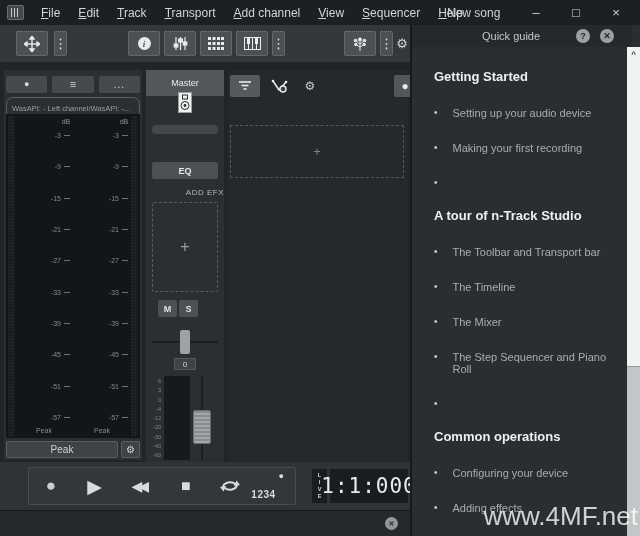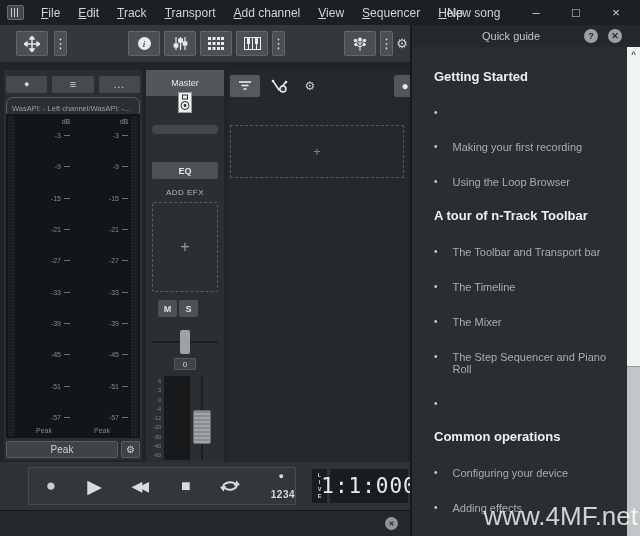--- a/index.html
+++ b/index.html
@@ -48,21 +48,21 @@
   .peak-lbl { align-self:center; font-size:7px; color:#84888a; }
   .lp-peakrow { position:absolute; left:2px; bottom:2px; right:2px; height:17px; display:flex; gap:3px; }
   .peak-button { flex:1; background:#3f4346; border:1px solid #5a5e60; border-radius:2px; color:#cfd3d4; font-size:10px; display:flex; align-items:center; justify-content:center; }
   .peak-gear { width:19px; background:#3f4346; border:1px solid #5a5e60; border-radius:2px; color:#cfd3d4; font-size:10px; display:flex; align-items:center; justify-content:center; }
 
   .master-panel { position:absolute; left:146px; top:70px; width:78px; height:392px; background:#2b2f32; }
   .master-header { position:absolute; left:0; top:0; right:0; height:26px; background:#53575a; color:#e6e8e9; font-size:9px; display:flex; align-items:center; justify-content:center; }
   .speaker { position:absolute; left:32px; top:22px; }
   .hslider { position:absolute; left:6px; top:55px; right:6px; height:9px; background:#44484b; border-radius:4px; }
   .eq-btn { position:absolute; left:6px; top:92px; right:6px; height:17px; background:#4d5154; border-radius:2px; color:#e3e5e6; font-size:9px; font-weight:bold; display:flex; align-items:center; justify-content:center; }
-  .addefx { position:absolute; left:0; right:0; top:118px; text-align:center; font-size:8px; color:#b4b8ba; letter-spacing:.5px; }
+  .addefx { position:absolute; left:0; right:0; top:118px; text-align:right; font-size:8px; color:#b4b8ba; letter-spacing:.5px; }
   .efx-drop { position:absolute; left:6px; top:132px; right:6px; height:90px; border:1px dashed #595d60; border-radius:2px; display:flex; align-items:center; justify-content:center; color:#9b9fa1; font-size:16px; }
   .ms-row { position:absolute; left:12px; top:230px; display:flex; gap:2px; }
   .ms-btn { width:19px; height:17px; background:#4d5154; border-radius:2px; color:#dfe1e2; font-size:9px; font-weight:bold; display:flex; align-items:center; justify-content:center; }
   .pan { position:absolute; left:6px; top:262px; right:6px; height:20px; }
   .pan::before { content:""; position:absolute; left:0; right:0; top:9px; height:2px; background:#1c1f21; }
   .pan-handle { position:absolute; left:50%; margin-left:-5px; top:-2px; width:10px; height:24px; background:#9ea2a4; border-radius:2px; }
   .pan-val { position:absolute; left:28px; top:288px; width:22px; height:12px; background:#3f4346; border:1px solid #55595c; color:#cfd3d4; font-size:8px; display:flex; align-items:center; justify-content:center; }
   .fader-zone { position:absolute; left:0; top:306px; right:0; bottom:2px; }
   .fader-scale { position:absolute; left:3px; top:2px; bottom:2px; width:12px; display:flex; flex-direction:column; justify-content:space-between; align-items:flex-end; font-size:5.5px; color:#7e8284; }
   .fader-meter { position:absolute; left:18px; top:0; width:26px; bottom:0; background:#17191b; }
@@ -78,34 +78,34 @@
 
   
   .transportbar { position:absolute; left:0; top:462px; width:410px; height:48px; background:#2f3336; }
   .tp-group { position:absolute; left:28px; top:5px; width:268px; height:38px; background:#33373a; border:1px dotted #606466; border-radius:2px; display:flex; }
   .tp-btn { flex:1; display:flex; align-items:center; justify-content:center; color:#d9dbdc; position:relative; }
   .g-rec { font-size:17px; color:#c9cccd; }
   .g-play { font-size:19px; }
   .g-rew { font-size:14px; letter-spacing:-4px; padding-right:4px; }
   .g-stop { font-size:16px; }
   .metro-dot { position:absolute; top:3px; right:11px; font-size:9px; color:#d9dbdc; }
-  .metro-num { position:absolute; bottom:4px; left:0; right:0; text-align:right; font-size:10px; font-weight:bold; letter-spacing:.5px; }
+  .metro-num { position:absolute; bottom:4px; left:0; right:0; text-align:left; font-size:10px; font-weight:bold; letter-spacing:.5px; }
   .live-box { position:absolute; left:312px; top:7px; width:15px; height:34px; background:#1a1d1f; display:flex; align-items:center; justify-content:center; }
   .live-box span { writing-mode:vertical-rl; text-orientation:upright; font-size:5.5px; letter-spacing:1px; color:#d4d7d8; font-weight:bold; }
   .time-display { position:absolute; left:330px; top:7px; width:78px; height:34px; background:#1a1d1f; display:flex; align-items:center; justify-content:center;
                   font-family:"DejaVu Sans Mono", monospace; font-size:21px; color:#e8ebec; letter-spacing:1px; }
 
   
   .statusbar { position:absolute; left:0; top:510px; width:410px; height:26px; background:#26292c; border-top:1px solid #17191b; display:flex; align-items:center; }
   .status-text { margin-left:12px; font-size:11.5px; color:#b6babc; }
   .status-close { position:absolute; right:12px; width:13px; height:13px; border-radius:50%; background:#93979a; color:#26292c; font-size:7px; font-weight:bold; display:flex; align-items:center; justify-content:center; }
 
   
   .right-panel { position:absolute; left:410px; top:25px; width:230px; height:511px; background:#2a2e31; border-left:2px solid #17191a; }
-  .qg-header { position:absolute; left:0; top:0; right:0; height:22px; background:#26292c; display:flex; align-items:center; }
+  .qg-header { position:absolute; left:0; top:0; right:8px; height:22px; background:#26292c; display:flex; align-items:center; }
   .qg-title-lbl { position:absolute; left:70px; font-size:11px; color:#c3c7c9; }
   .qg-hbtn { position:absolute; top:4px; width:14px; height:14px; border-radius:50%; background:#9da1a3; color:#26292c; font-size:9px; font-weight:bold; display:flex; align-items:center; justify-content:center; }
   .qg-help { right:42px; } .qg-close { right:18px; }
   .qg-content { position:absolute; left:0; top:22px; right:14px; bottom:0; padding:8px 0 0 22px; overflow:hidden; }
   .qg-section-title { font-size:13px; font-weight:bold; color:#eef0f0; margin-top:20px; }
   .qg-section-title.first { margin-top:14px; }
   .qg-item { display:flex; gap:15px; margin-top:23px; font-size:11px; color:#a9adaf; align-items:flex-start; }
   .qg-item .bullet { color:#cdd0d1; font-size:10px; line-height:11px; }
   .qg-scroll { position:absolute; right:0; top:22px; width:13px; bottom:0; background:#c3c6c7; }
   .qg-scroll-up { position:absolute; left:0; top:0; width:13px; height:15px; background:#f1f2f2; color:#3a3e40; font-size:8px; font-weight:bold; display:flex; align-items:center; justify-content:center; }
@@ -487,32 +487,32 @@
       <div class="qg-hbtn qg-help">?</div>
       <div class="qg-hbtn qg-close">✕</div>
     </div>
 
     <div class="qg-content">
       <div class="qg-section-title first">Getting Started</div>
       <div>
 
       <div class="qg-item">
             <span class="bullet">•</span>
+            <span>Setting up your audio device</span>
           </div>
           <div class="qg-item">
             <span class="bullet">•</span>
             <span>Making your first recording</span>
           </div>
           <div class="qg-item">
             <span class="bullet">•</span>
-            <span>Using the Loop Browser</span>
-          </div>
-        </div>
-
-      <div class="qg-section-title">A tour of n-Track Toolbar</div>
+          </div>
+        </div>
+
+      <div class="qg-section-title">A tour of n-Track Studio</div>
       <div>
 
       <div class="qg-item">
             <span class="bullet">•</span>
             <span>The Toolbar and Transport bar</span>
           </div>
           <div class="qg-item">
             <span class="bullet">•</span>
             <span>The Timeline</span>
           </div>

